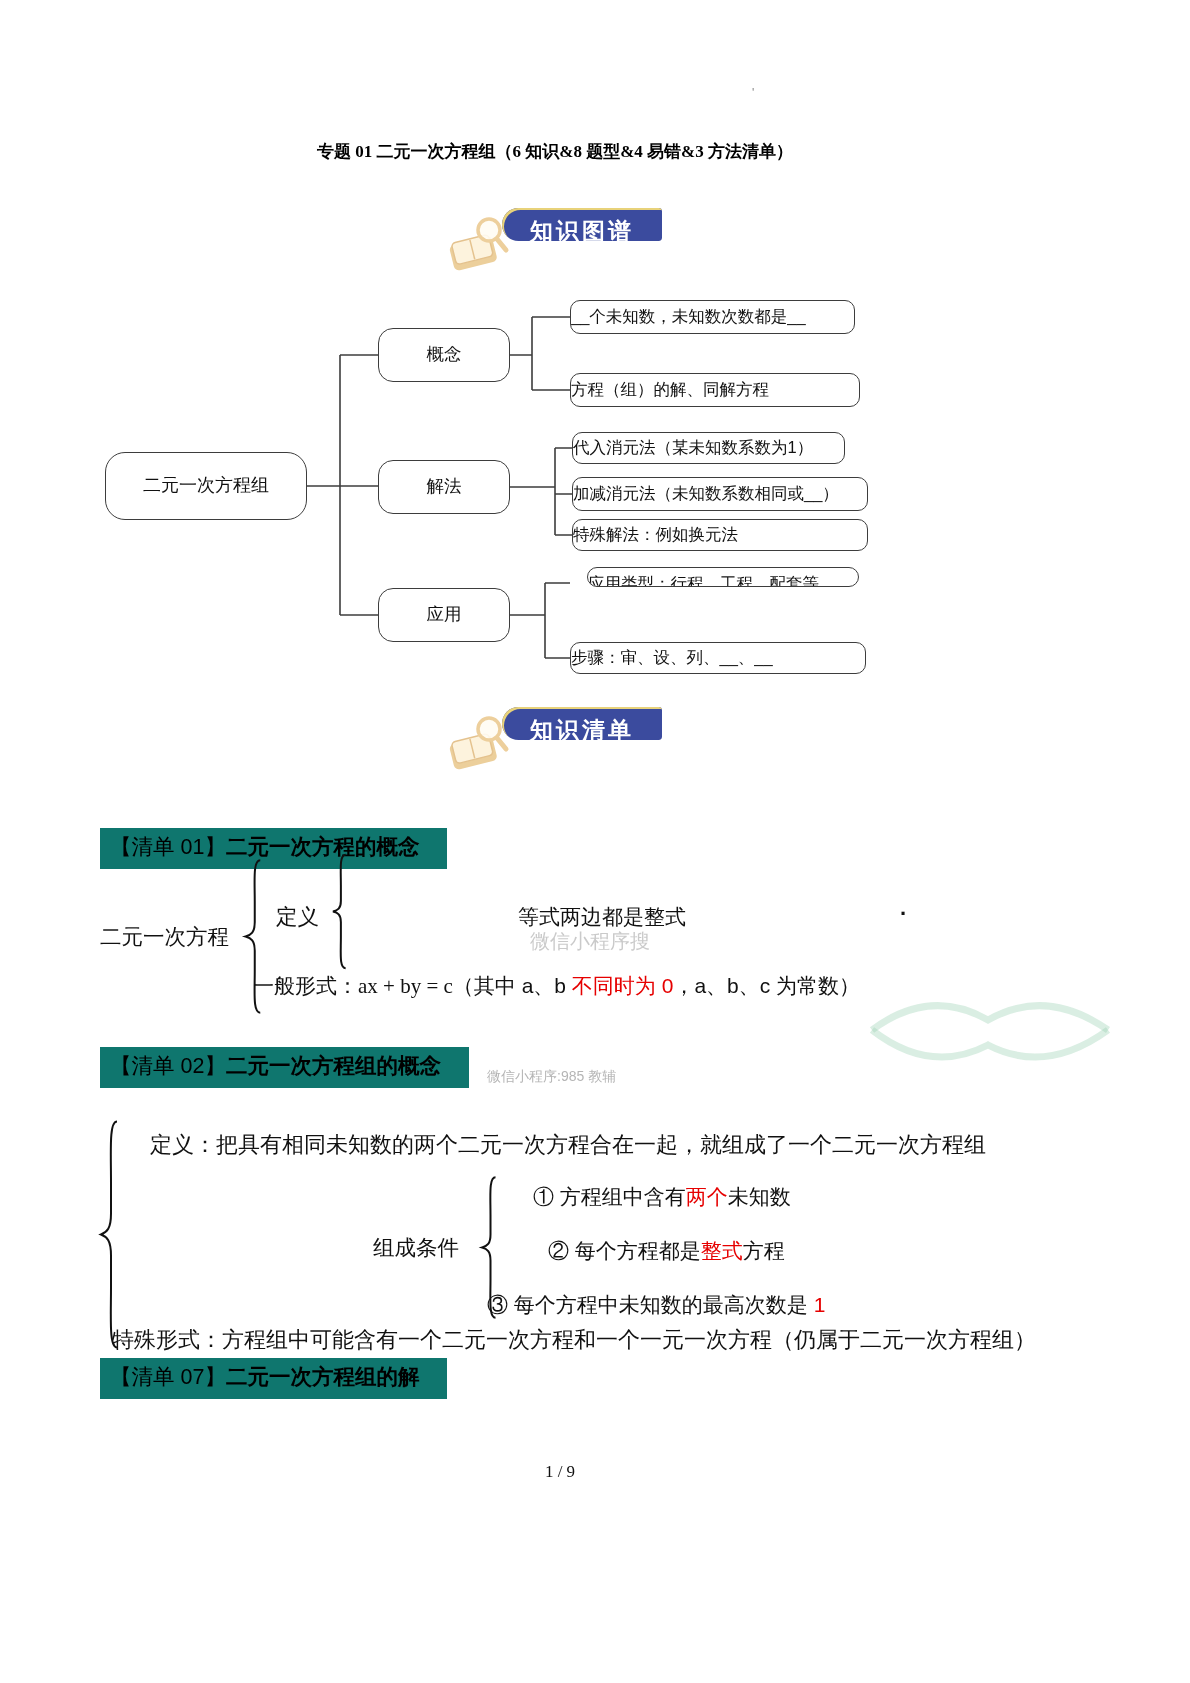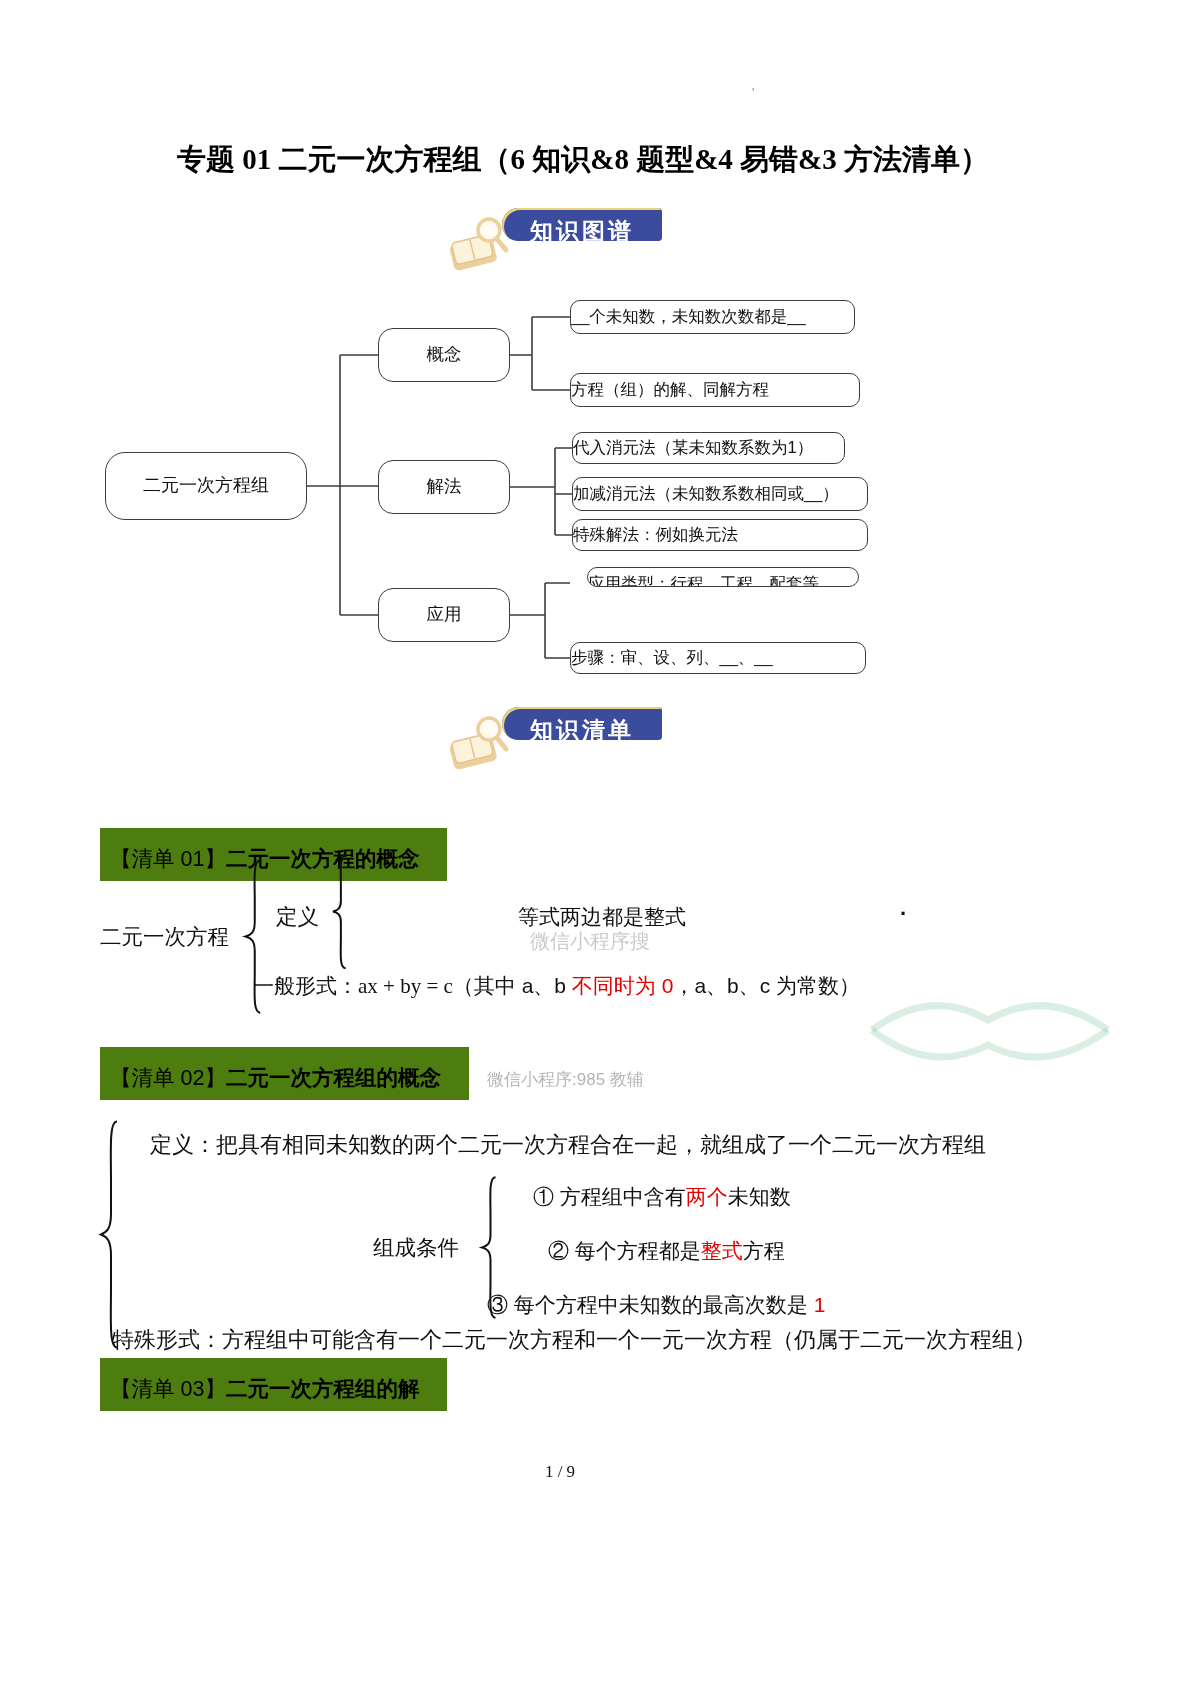--- a/index.html
+++ b/index.html
@@ -1,53 +1,53 @@
 <!DOCTYPE html>
 <html><head>
 <meta charset="utf-8">
 <style>
   * { margin:0; padding:0; box-sizing:border-box; }
   body { background:#ffffff; font-family:"Liberation Sans", sans-serif; }
   .page { position:relative; width:1190px; height:1683px; margin:0 auto; background:#fff; overflow:hidden; }
   .abs { position:absolute; }
   .title { position:absolute; top:140px; left:0; width:1110px; text-align:center;
-           font-family:"Liberation Serif", serif; font-weight:bold; font-size:29px; color:#000;margin-left:28px; }
+           font-family:"Liberation Serif", serif; font-weight:bold; font-size:17px; color:#000; }
   .top-mark { position:absolute; left:752px; top:86px; font-size:12px; color:#888; }
 
   
   .banner { position:absolute; left:445px; width:230px; height:66px; }
   .banner-pill { position:absolute; left:57px; top:2px; width:160px; height:33px; background:#3b4b9e;
                  border-radius:24px 5px 5px 24px; color:#fff; font-size:23px; font-weight:bold;
                  letter-spacing:3px; text-align:center; line-height:47px;
                  box-shadow:2px 2px 0 #e8d27a inset, 0 0 0 0 #fff; }
   .banner-icon { position:absolute; left:0; top:8px; width:70px; height:60px; z-index:2; }
 
   
   .diagram { position:absolute; left:0; top:290px; width:1190px; height:420px; }
   .tnode { position:absolute; border:1.6px solid #3d3d3d; background:#fff; color:#111; }
   .troot { left:105px; top:162px; width:202px; height:68px; border-radius:20px;
            font-size:18px; line-height:65px; text-align:center; }
   .tmid  { width:132px; height:54px; border-radius:15px; font-size:17.5px; line-height:51px; text-align:center; left:378px; }
   .tleaf { border-radius:10px; font-size:16.5px; white-space:nowrap; overflow:hidden; }
 
   
-  .hl { position:absolute; left:100px; background:#4d7c0f; padding:16px 28px 8px 10px;
+  .hl { position:absolute; left:100px; background:#0f766e; padding:4px 28px 8px 10px;
         font-size:21.5px; color:#000; white-space:nowrap; }
   .hl b { font-weight:bold; }
 
   .txt { position:absolute; white-space:nowrap; color:#111; }
   .red { color:#e60000; }
   .serif { font-family:"Liberation Serif", serif; }
   .brace { position:absolute; }
   .brace svg { width:100%; height:100%; display:block; }
 
   .wm-faint { position:absolute; color:rgba(150,150,150,0.5); font-size:20px; white-space:nowrap; }
   .wm-green { position:absolute; color:rgba(150,205,175,0.38); font-size:88px; font-weight:bold;
               font-style:italic; letter-spacing:6px; }
-  .wm-label { position:absolute; color:#b5b5b5; font-size:17px; white-space:nowrap; }
+  .wm-label { position:absolute; color:#b5b5b5; font-size:14px; white-space:nowrap; }
   .wm-book  { position:absolute; }
 
   .pagenum { position:absolute; top:1462px; left:0; width:1120px; text-align:center;
              font-family:"Liberation Serif", serif; font-size:17px; color:#111; }
 </style>
 </head>
 <body>
 
 <div class="page">
 
@@ -161,17 +161,17 @@
   </div>
 
   <div class="txt" style="left:533px;top:1183px;font-size:21px"><span>① 方程组中含有</span><span class="red">两个</span><span>未知数</span></div>
 
   <div class="txt" style="left:548px;top:1237px;font-size:21px"><span>② 每个方程都是</span><span class="red">整式</span><span>方程</span></div>
 
   <div class="txt" style="left:487px;top:1291px;font-size:21px"><span>③ 每个方程中未知数的最高次数是 </span><span class="red">1</span></div>
 
   <div class="txt" style="left:112px;top:1325px;font-size:22px">特殊形式：方程组中可能含有一个二元一次方程和一个一元一次方程（仍属于二元一次方程组）</div>
 
-  <div class="hl" style="top:1358px"><span>【清单 03】</span><b>二元一次方程组的解</b></div>
+  <div class="hl" style="top:1358px"><span>【清单 07】</span><b>二元一次方程组的解</b></div>
 
   <div class="pagenum">1 / 9</div>
 
 </div>
 
 </body></html>

